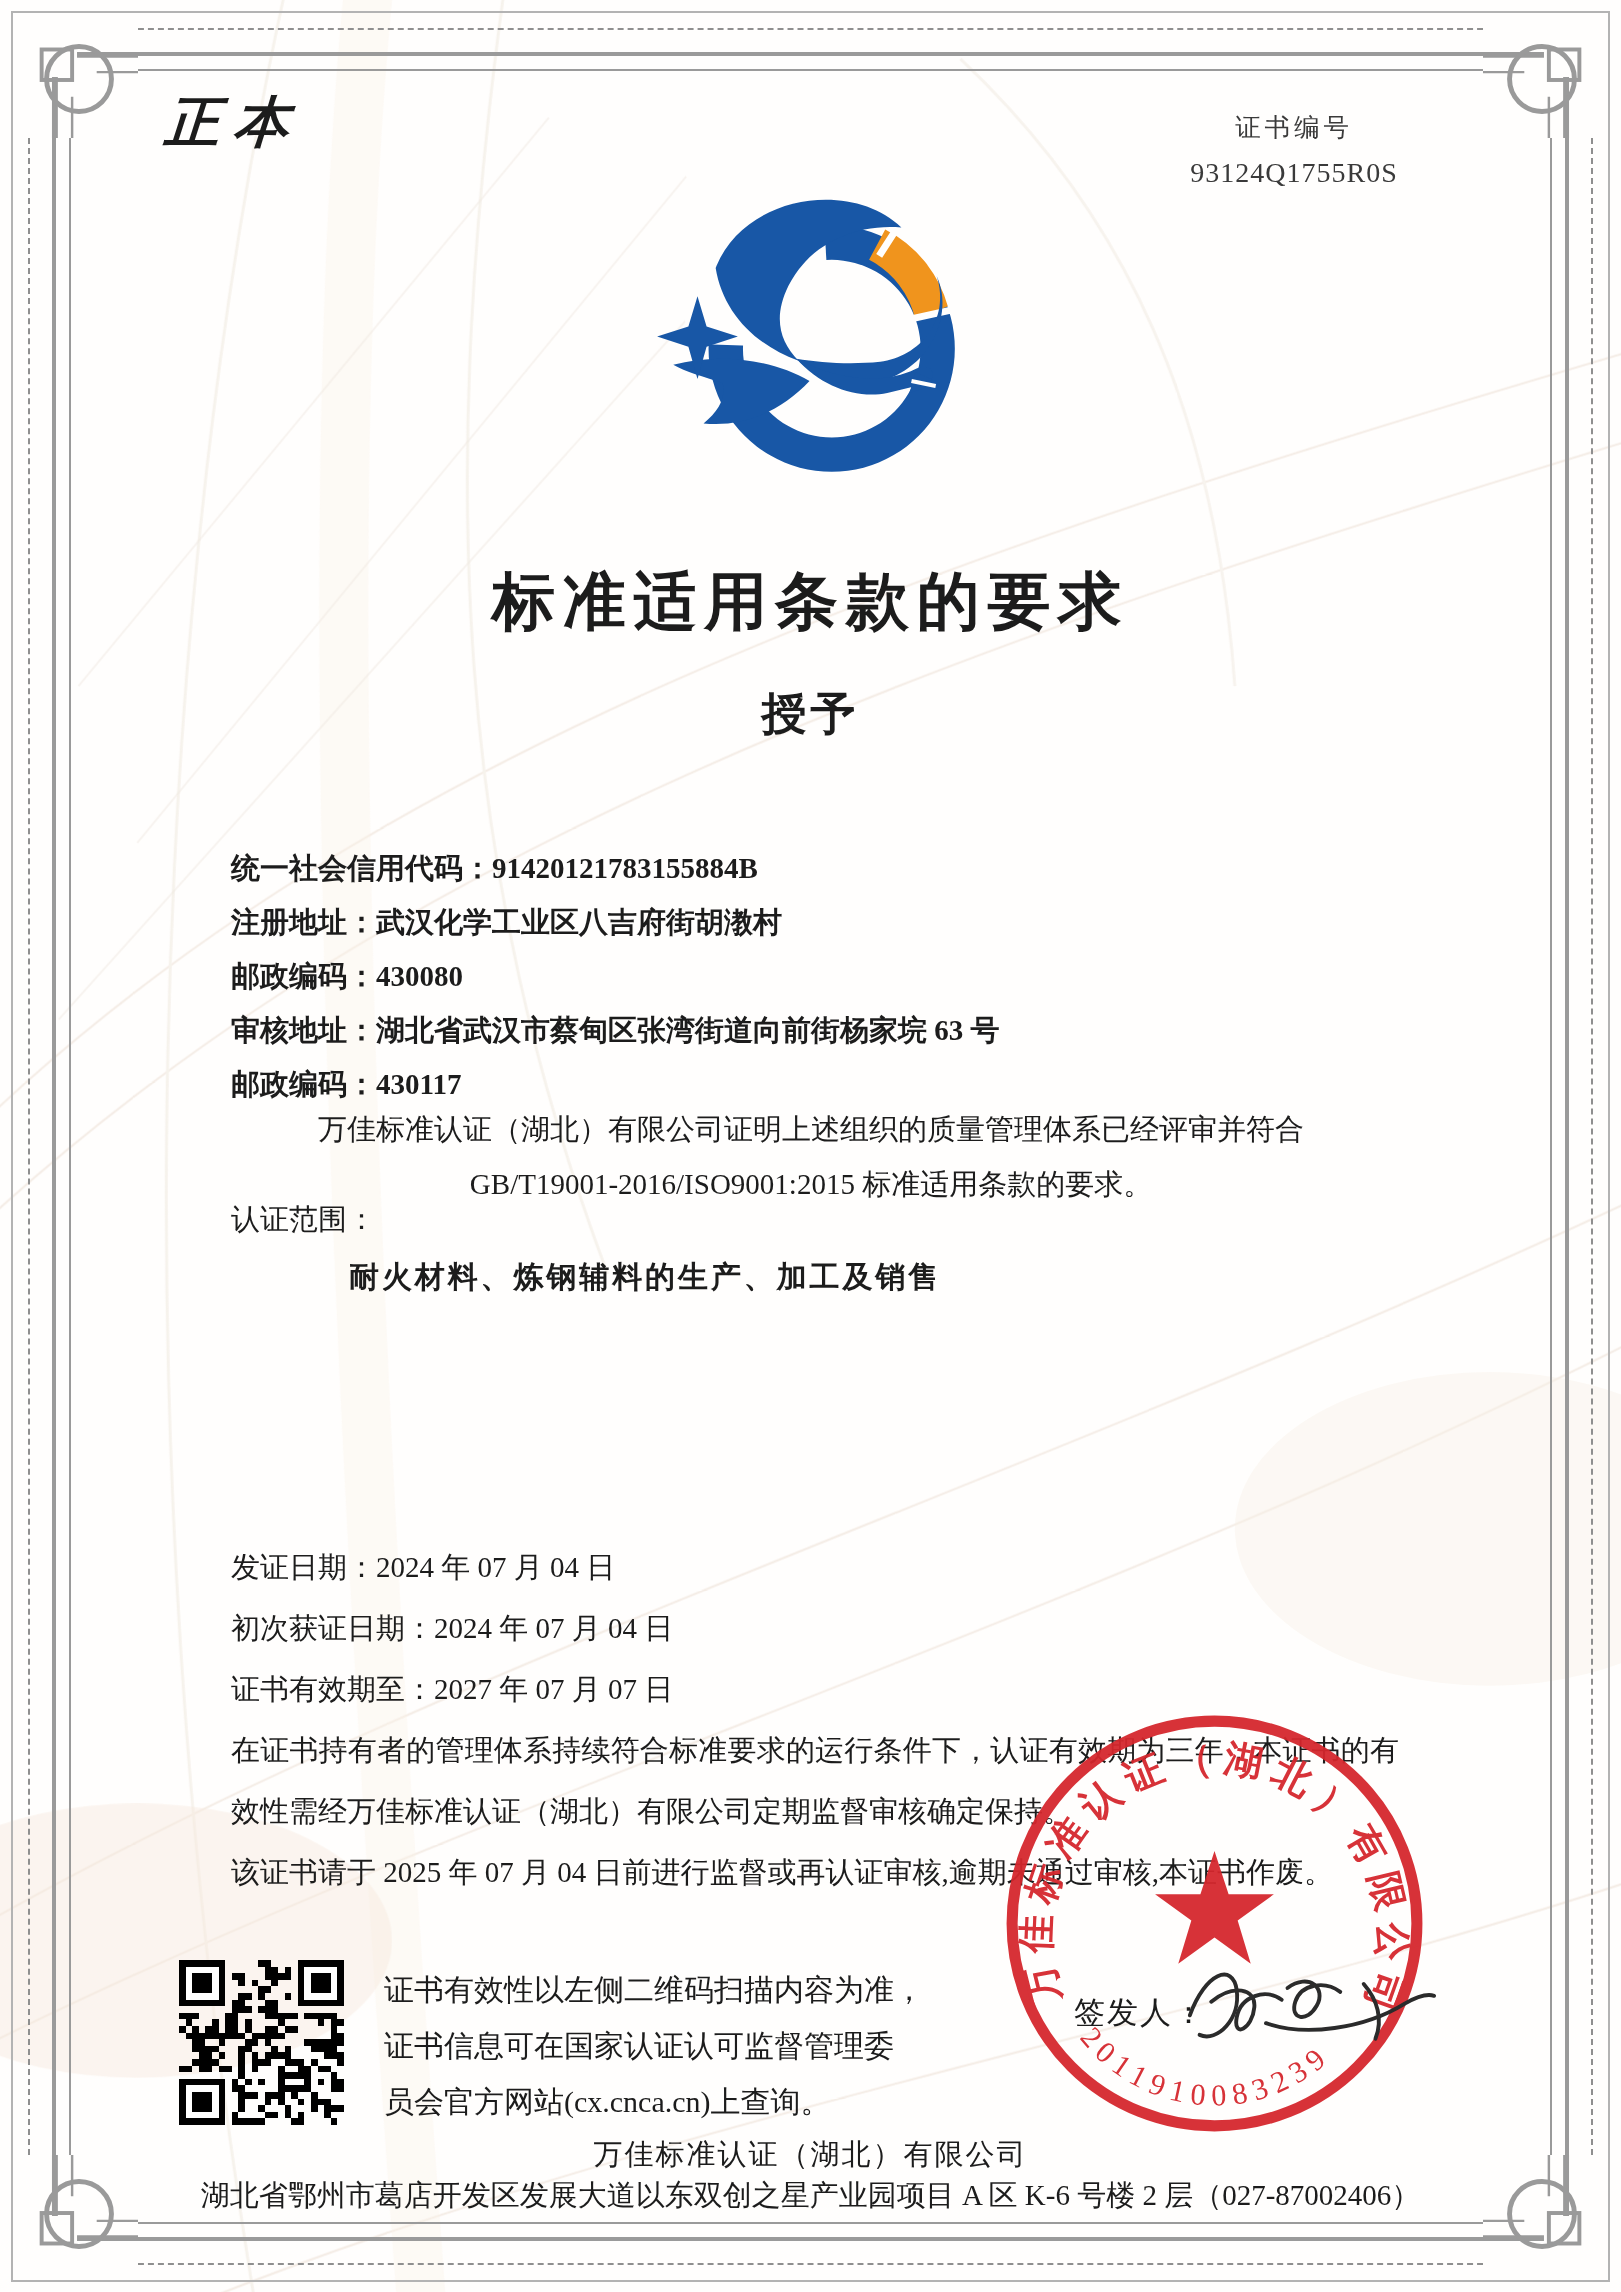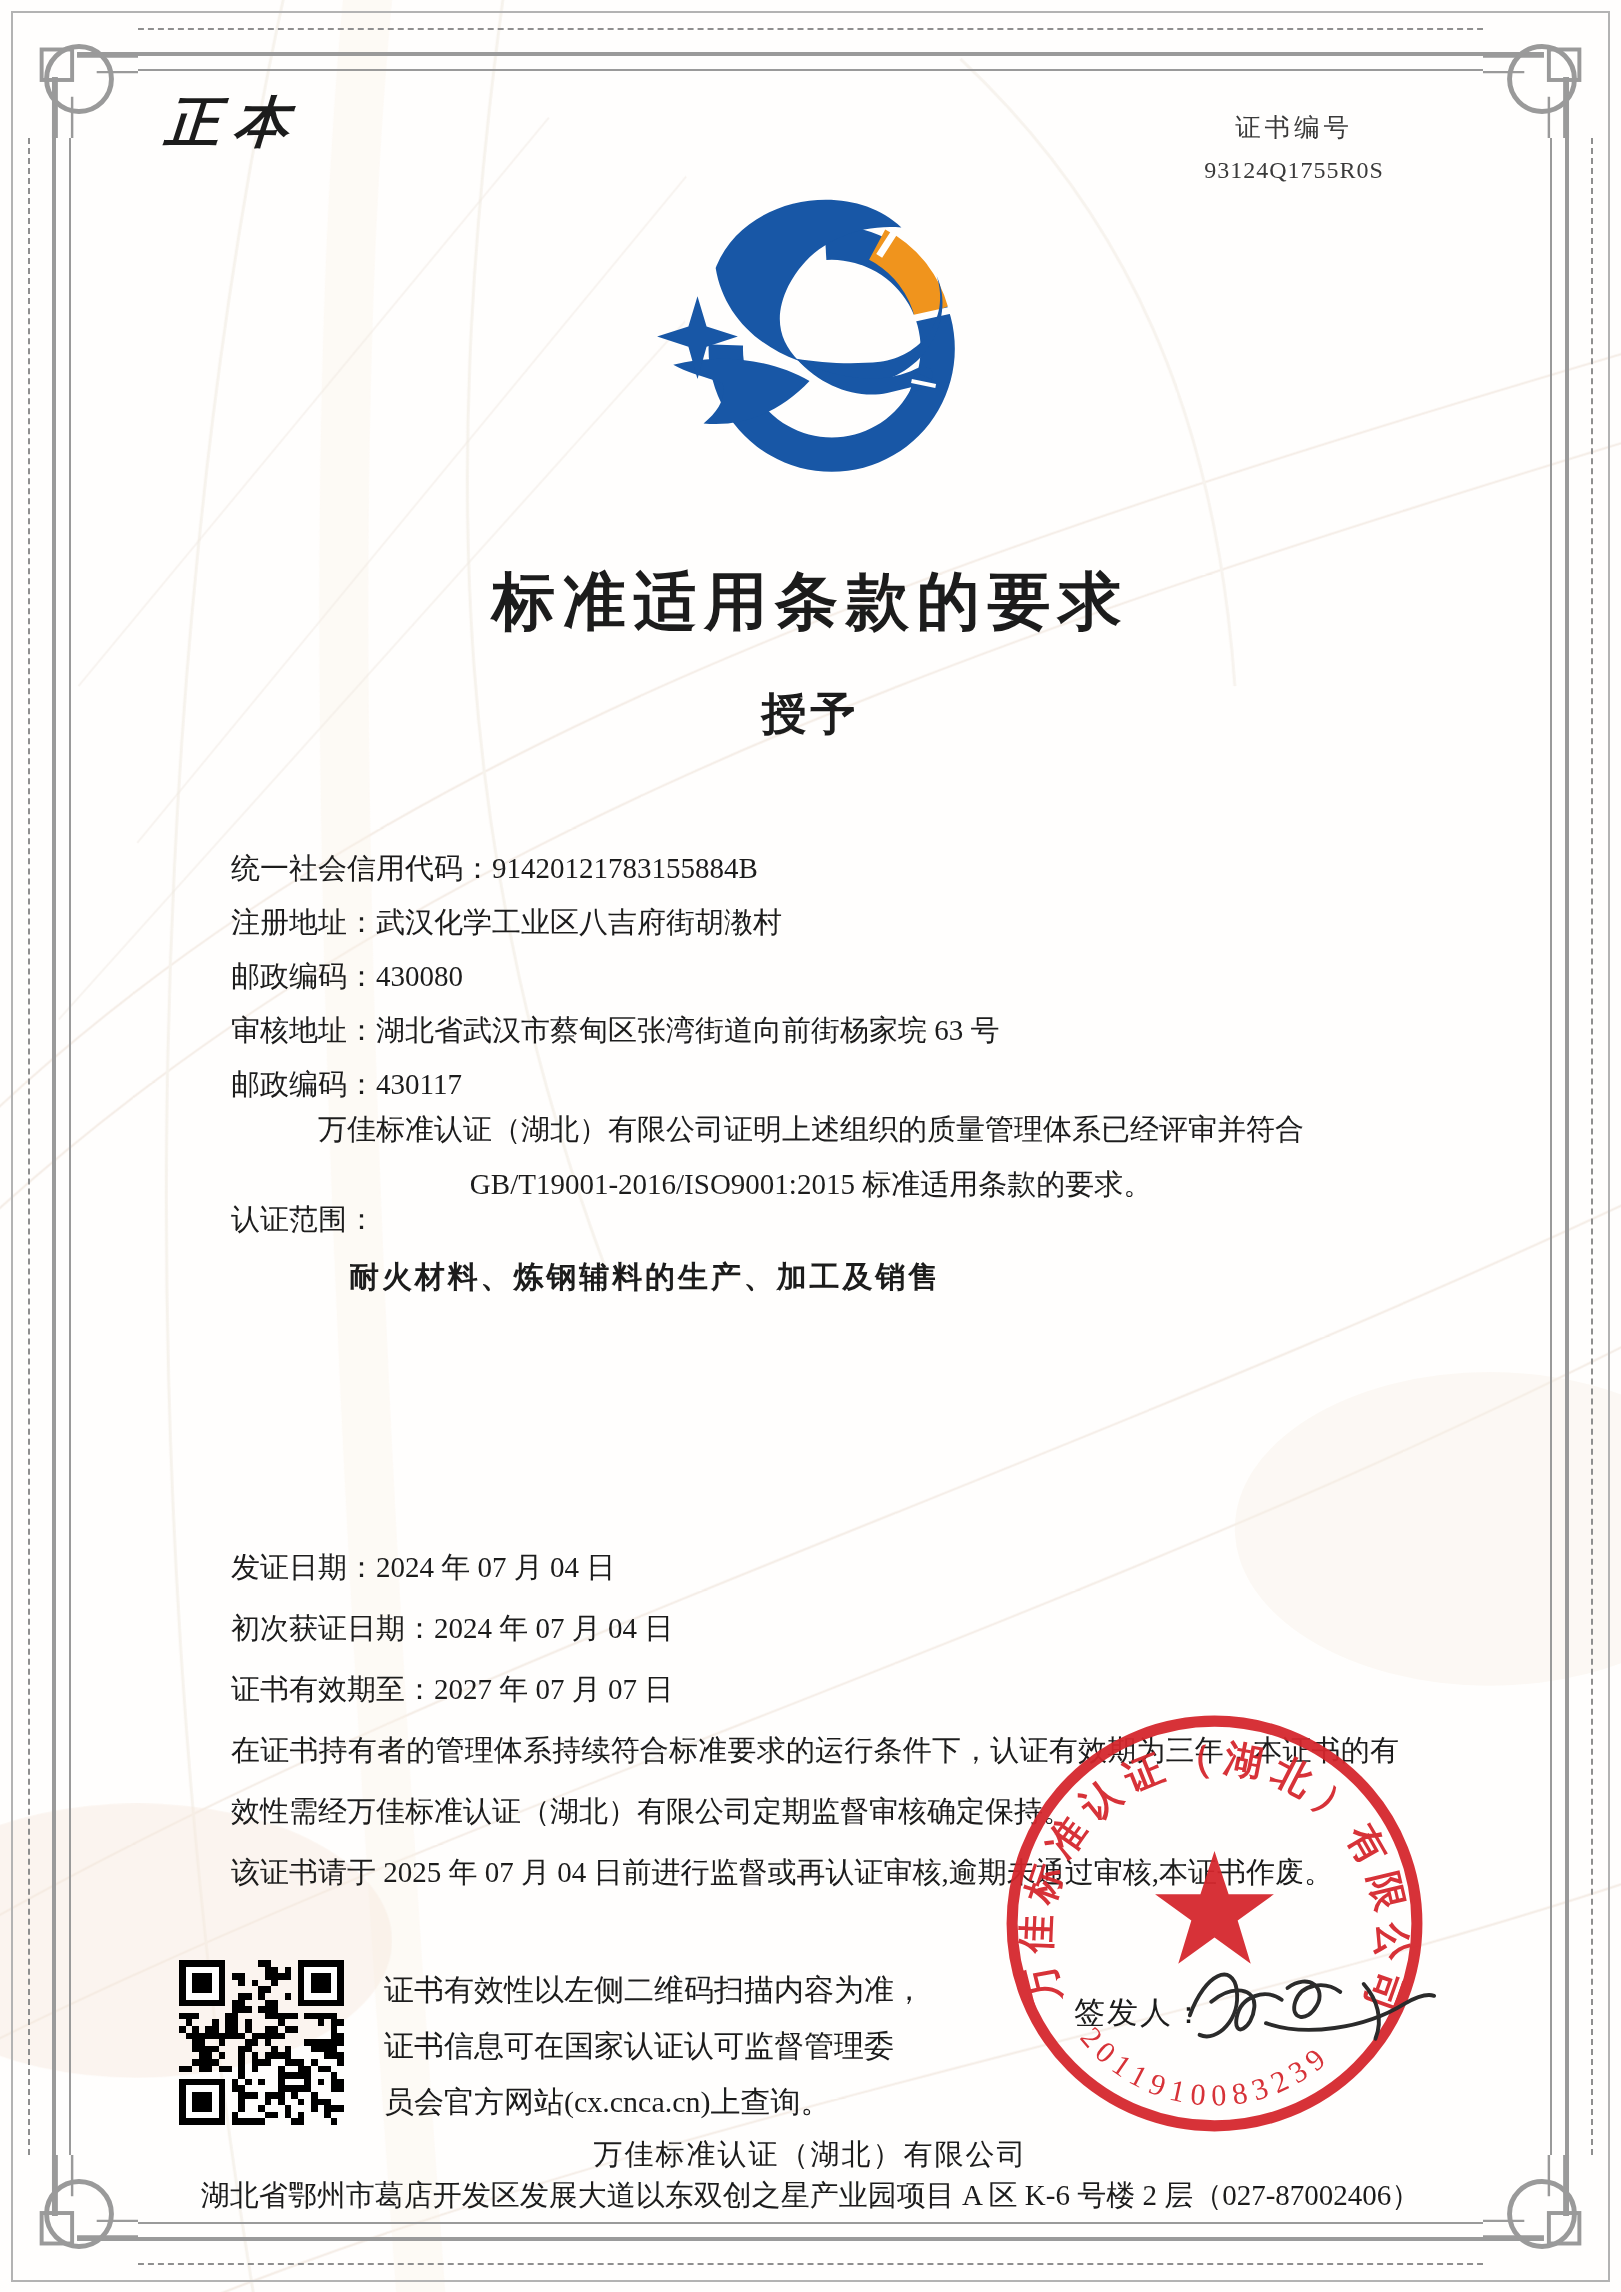--- a/index.html
+++ b/index.html
@@ -18,26 +18,26 @@
   .corner.tl{left:19.6px;top:19.6px;}
   .corner.tr{right:19.6px;top:19.6px;transform:scaleX(-1);}
   .corner.bl{left:19.6px;bottom:19.6px;transform:scaleY(-1);}
   .corner.br{right:19.6px;bottom:19.6px;transform:scale(-1,-1);}
   
   .watermark{position:absolute;inset:0;pointer-events:none;}
   
   .copy-label{position:absolute;left:165px;top:86px;font-size:55px;font-weight:bold;font-style:italic;letter-spacing:13.7px;transform:skewX(-4deg);}
   .certno{position:absolute;left:1137px;top:110px;width:314px;text-align:center;color:#3a3a3a;}
   .certno .l1{font-size:25.5px;letter-spacing:3.9px;}
-  .certno .l2{font-size:24px;margin-top:11.8px;letter-spacing:1px;font-family:"Liberation Serif",serif;}
+  .certno .l2{font-size:28px;margin-top:11.8px;letter-spacing:1px;font-family:"Liberation Serif",serif;}
   .logo{position:absolute;left:635px;top:167px;width:343px;height:323px;}
   .title{position:absolute;left:0;top:559px;width:100%;text-align:center;font-size:63px;font-weight:bold;letter-spacing:7.8px;}
   .award{position:absolute;left:0;top:684px;width:100%;text-align:center;font-size:45px;font-weight:bold;letter-spacing:3.9px;}
   .company{position:absolute;left:0;top:751px;width:100%;text-align:center;font-size:54px;font-weight:bold;letter-spacing:2.9px;}
-  .info{position:absolute;left:231px;top:841px;font-size:29px;line-height:54px;}
+  .info{position:absolute;left:231px;top:841px;font-size:29px;line-height:54px;font-weight:bold;}
   .statement{position:absolute;left:118px;top:1102px;width:1386px;text-align:center;font-size:29px;line-height:55px;}
   .scope-label{position:absolute;left:231px;top:1200px;font-size:29px;}
   .scope{position:absolute;left:349px;top:1257px;font-size:30px;font-weight:bold;letter-spacing:2.9px;}
   .legal{position:absolute;left:231px;top:1407px;width:1162px;font-size:29px;line-height:66px;text-align:justify;}
   .dates{position:absolute;left:231px;top:1537px;width:1168px;font-size:29px;line-height:61px;text-align:justify;}
   .qr{position:absolute;left:179px;top:1960px;width:165px;height:165px;}
   .qr-note{position:absolute;left:384px;top:1962px;width:588px;font-size:30px;line-height:56px;}
   .stamp{position:absolute;left:998px;top:1707px;width:433px;height:433px;opacity:.94;}
   .signer{position:absolute;left:1074px;top:1992px;font-size:31px;letter-spacing:2px;z-index:5;}
   .signature{position:absolute;left:1172px;top:1945px;width:274px;height:127px;z-index:6;}

